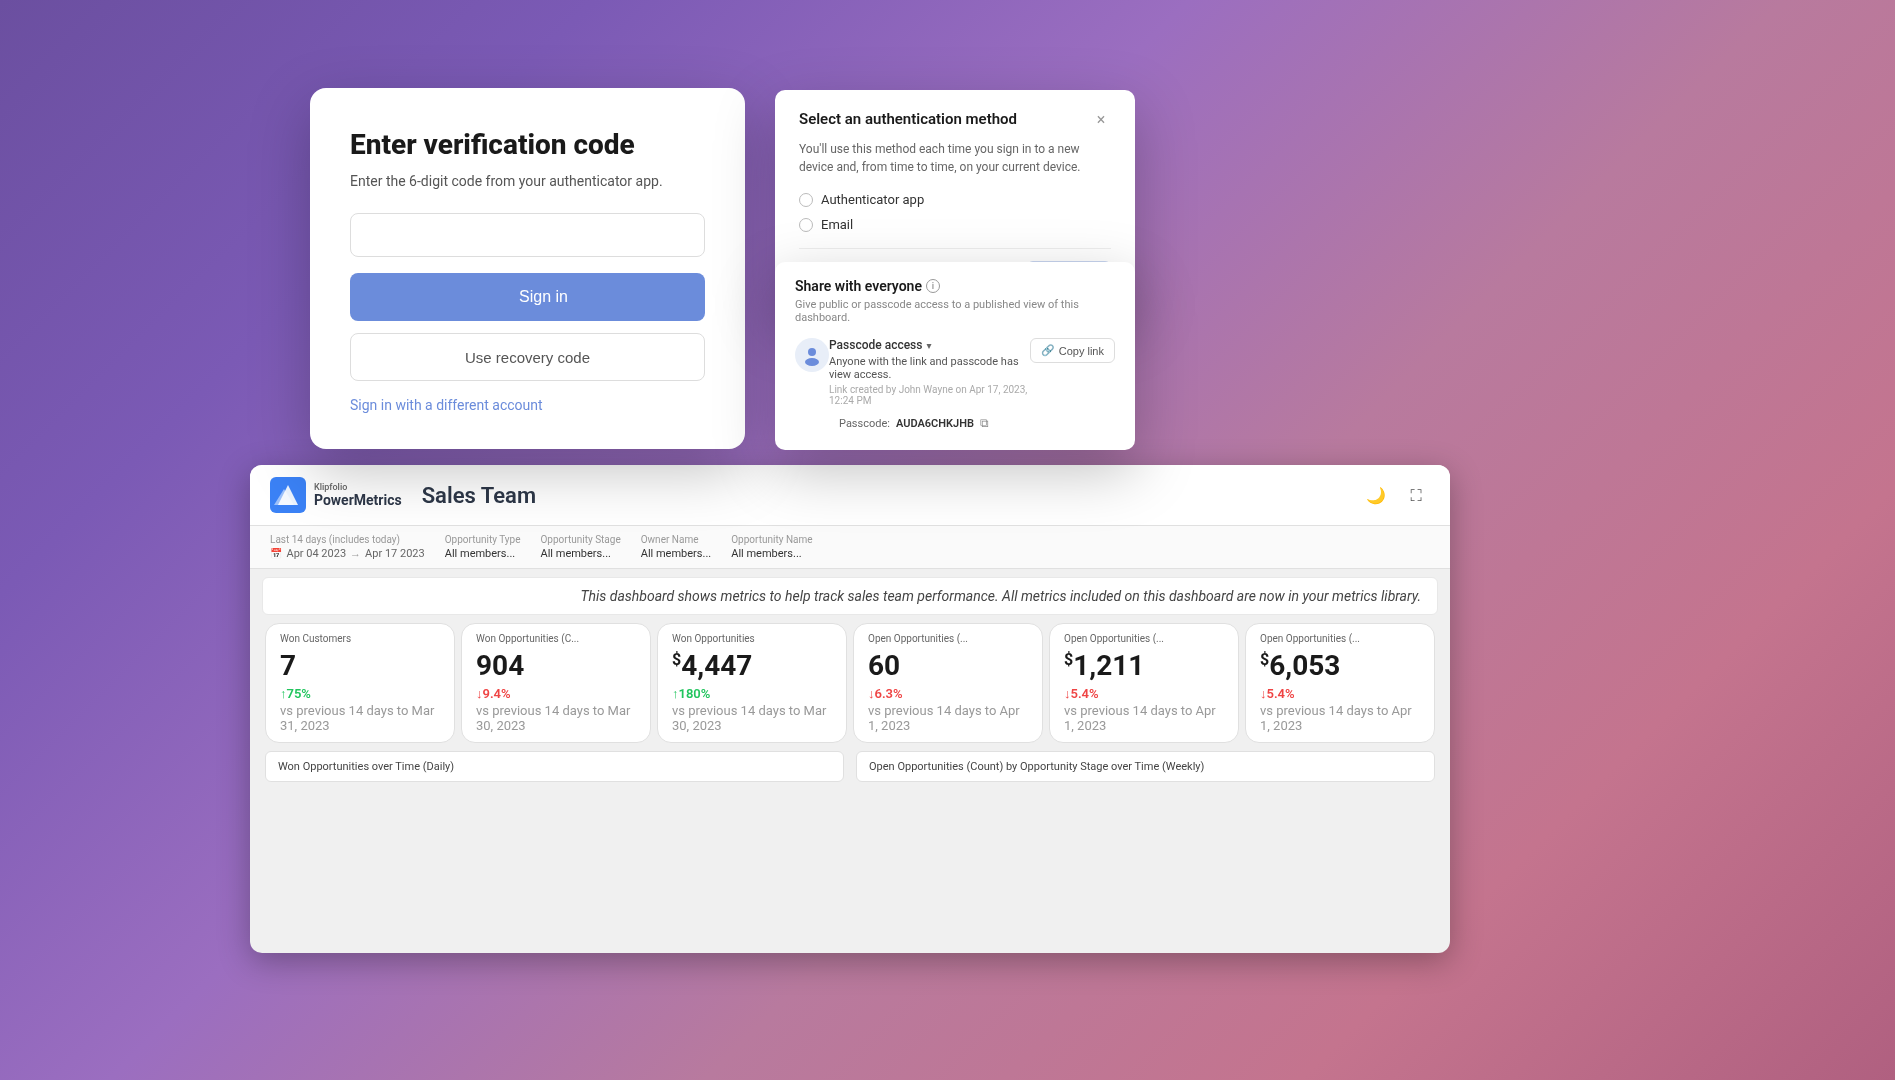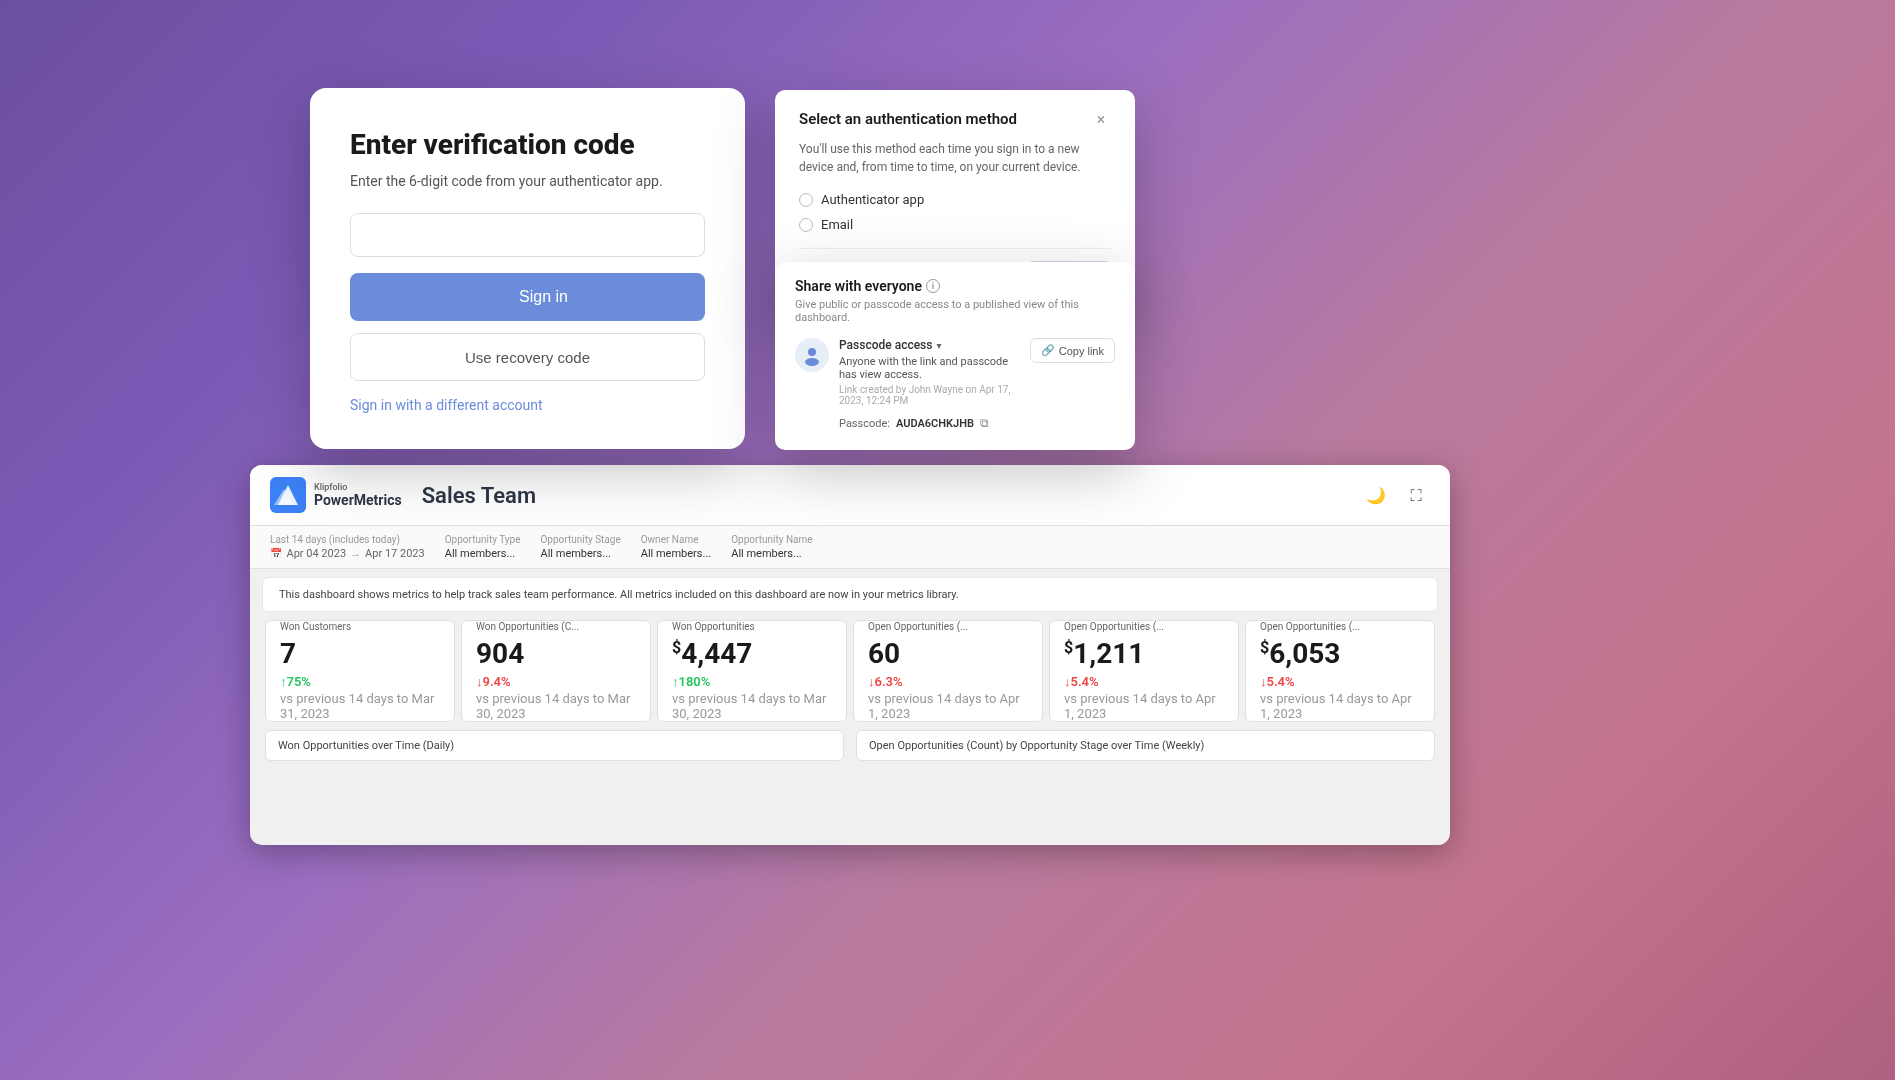--- a/index.html
+++ b/index.html
@@ -11,21 +11,21 @@
       background: linear-gradient(135deg, #6b4fa0 0%, #7b5ab5 20%, #9b6ec0 40%, #b87a9e 60%, #c4748e 80%, #b06080 100%);
       position: relative;
     }
 
     
     .dashboard-card {
       position: absolute;
       left: 250px;
       top: 465px;
       width: 1200px;
-      height: 380px;
+      height: 488px;
       background: #f0f0f0;
       border-radius: 12px;
       overflow: hidden;
       box-shadow: 0 8px 32px rgba(0,0,0,0.3);
     }
 
     .dashboard-header {
       background: #fff;
       display: flex;
       align-items: center;
@@ -128,39 +128,40 @@
     .date-arrow {
       color: #999;
     }
 
     
     .dashboard-banner {
       background: #fff;
       margin: 8px 12px;
       padding: 10px 16px;
       border-radius: 6px;
-      font-size: 11px;
+      font-size: 14px;
       color: #444;
-      text-align: left;
+      text-align: right;
       border: 1px solid #e8e8e8;
+      font-style: italic;
     }
 
     
     .metrics-grid {
       display: flex;
       gap: 0;
       padding: 0 12px;
       margin-top: 4px;
     }
 
     .metric-card {
       background: #fff;
       border: 1px solid #e0e0e0;
-      border-radius: 6px;
-      padding: 0 14px;
+      border-radius: 14px;
+      padding: 9px 14px;
       flex: 1;
       margin: 0 3px;
       min-width: 0;
     }
 
     .metric-name {
       font-size: 10px;
       color: #666;
       margin-bottom: 8px;
       white-space: nowrap;
@@ -403,21 +404,20 @@
 
     .share-desc {
       font-size: 11px;
       color: #888;
       margin-bottom: 14px;
     }
 
     .share-access-row {
       display: flex;
       align-items: flex-start;
-      gap: 10px;
     }
 
     .share-avatar {
       width: 34px;
       height: 34px;
       border-radius: 50%;
       background: #e8eef8;
       display: flex;
       align-items: center;
       justify-content: center;

